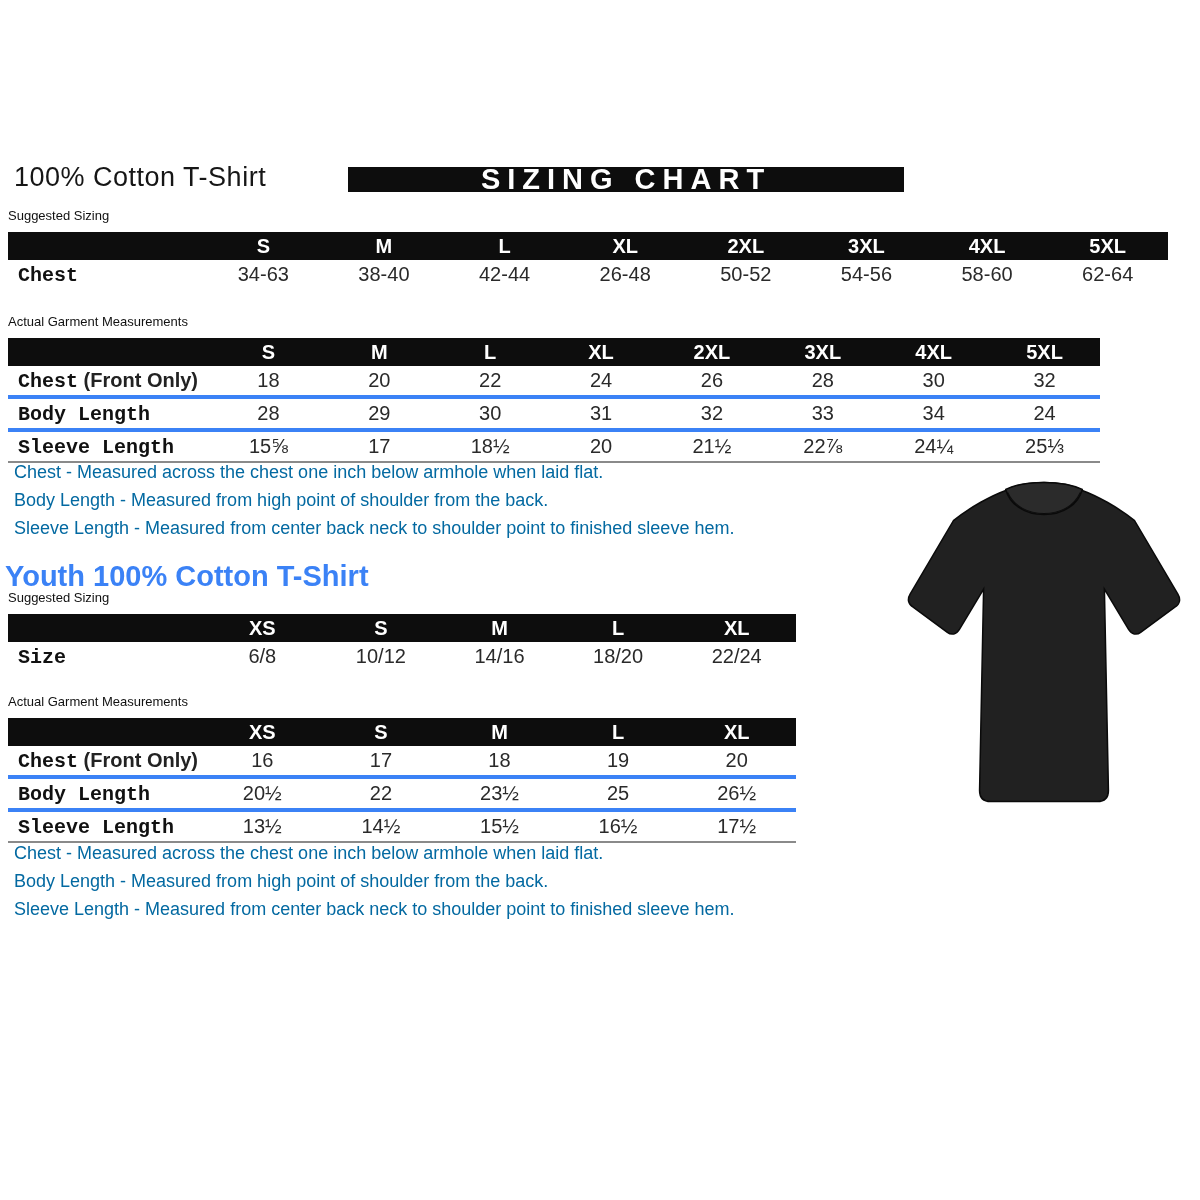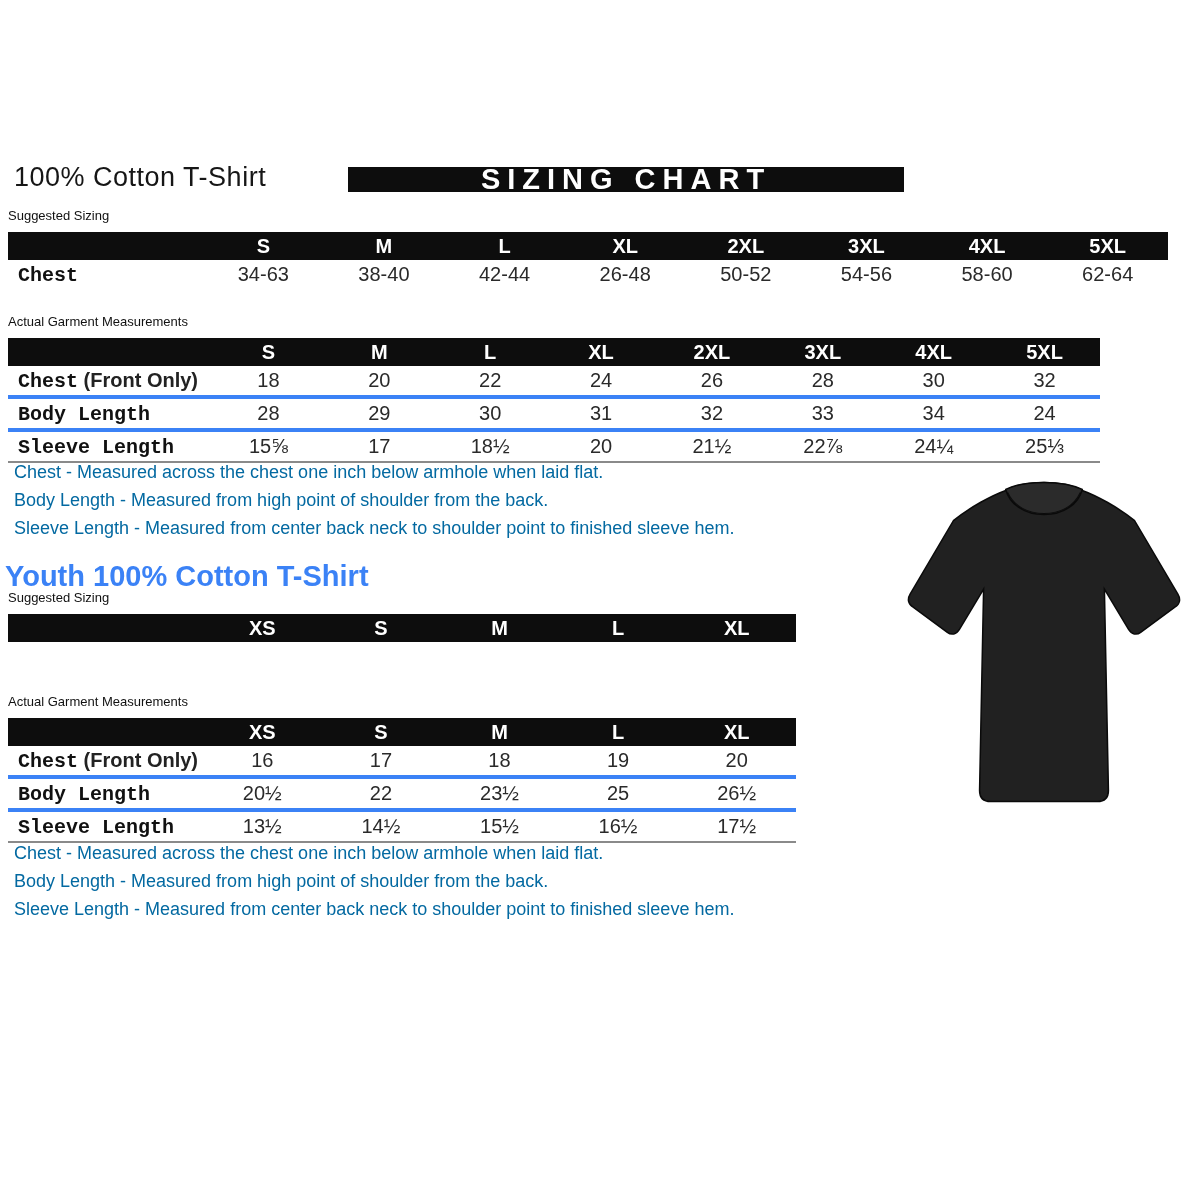--- a/index.html
+++ b/index.html
@@ -177,20 +177,28 @@
       <col>
     </colgroup>
   <tbody>
       <tr>
     <th></th>
     <th>XS</th>
     <th>S</th>
     <th>M</th>
     <th>L</th>
     <th>XL</th>
+  </tr>
+  <tr>
+    <td class="row-label"><b>Size</b><span></span></td>
+    <td>6/8</td>
+    <td>10/12</td>
+    <td>14/16</td>
+    <td>18/20</td>
+    <td>22/24</td>
   </tr>
 </tbody>
   </table>
 
 <div class="abs section-label" style="left:8px; top:694px;">Actual Garment Measurements</div>
 
 <table class="abs size-table actual" style="left:8px; top:718px; width:788px;">
   <colgroup>
       <col style="width:195px">
       <col>

